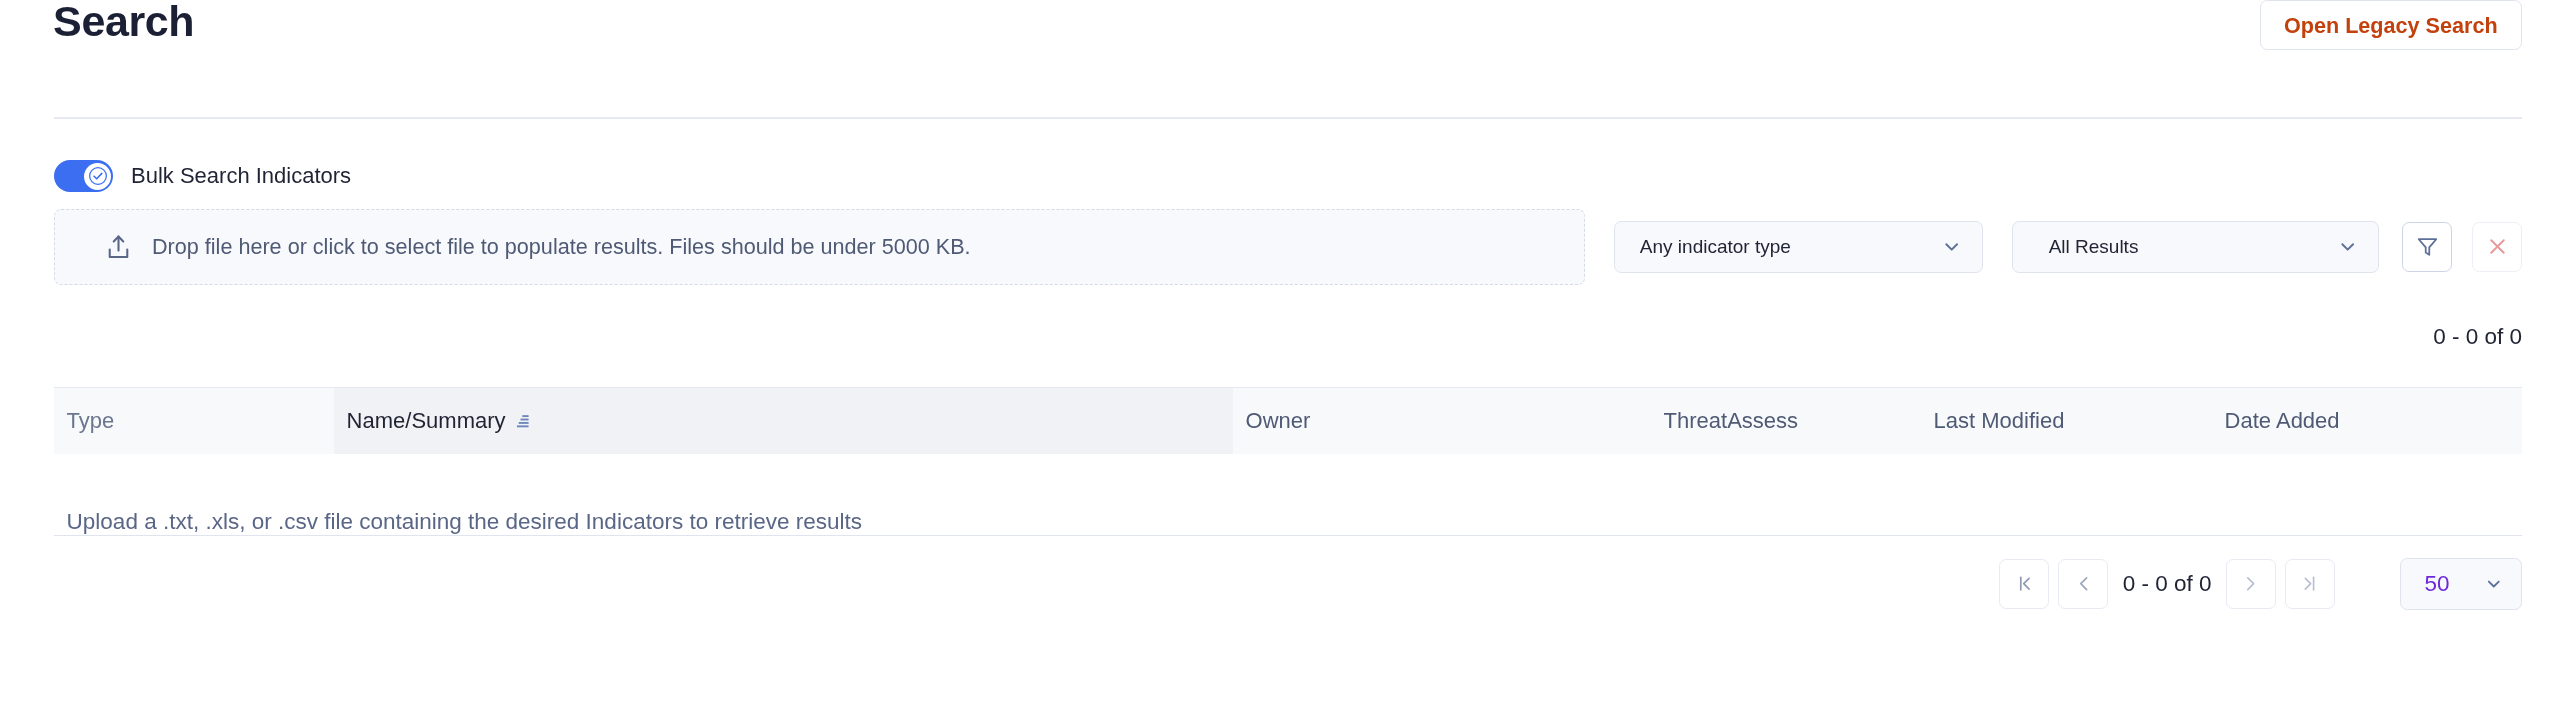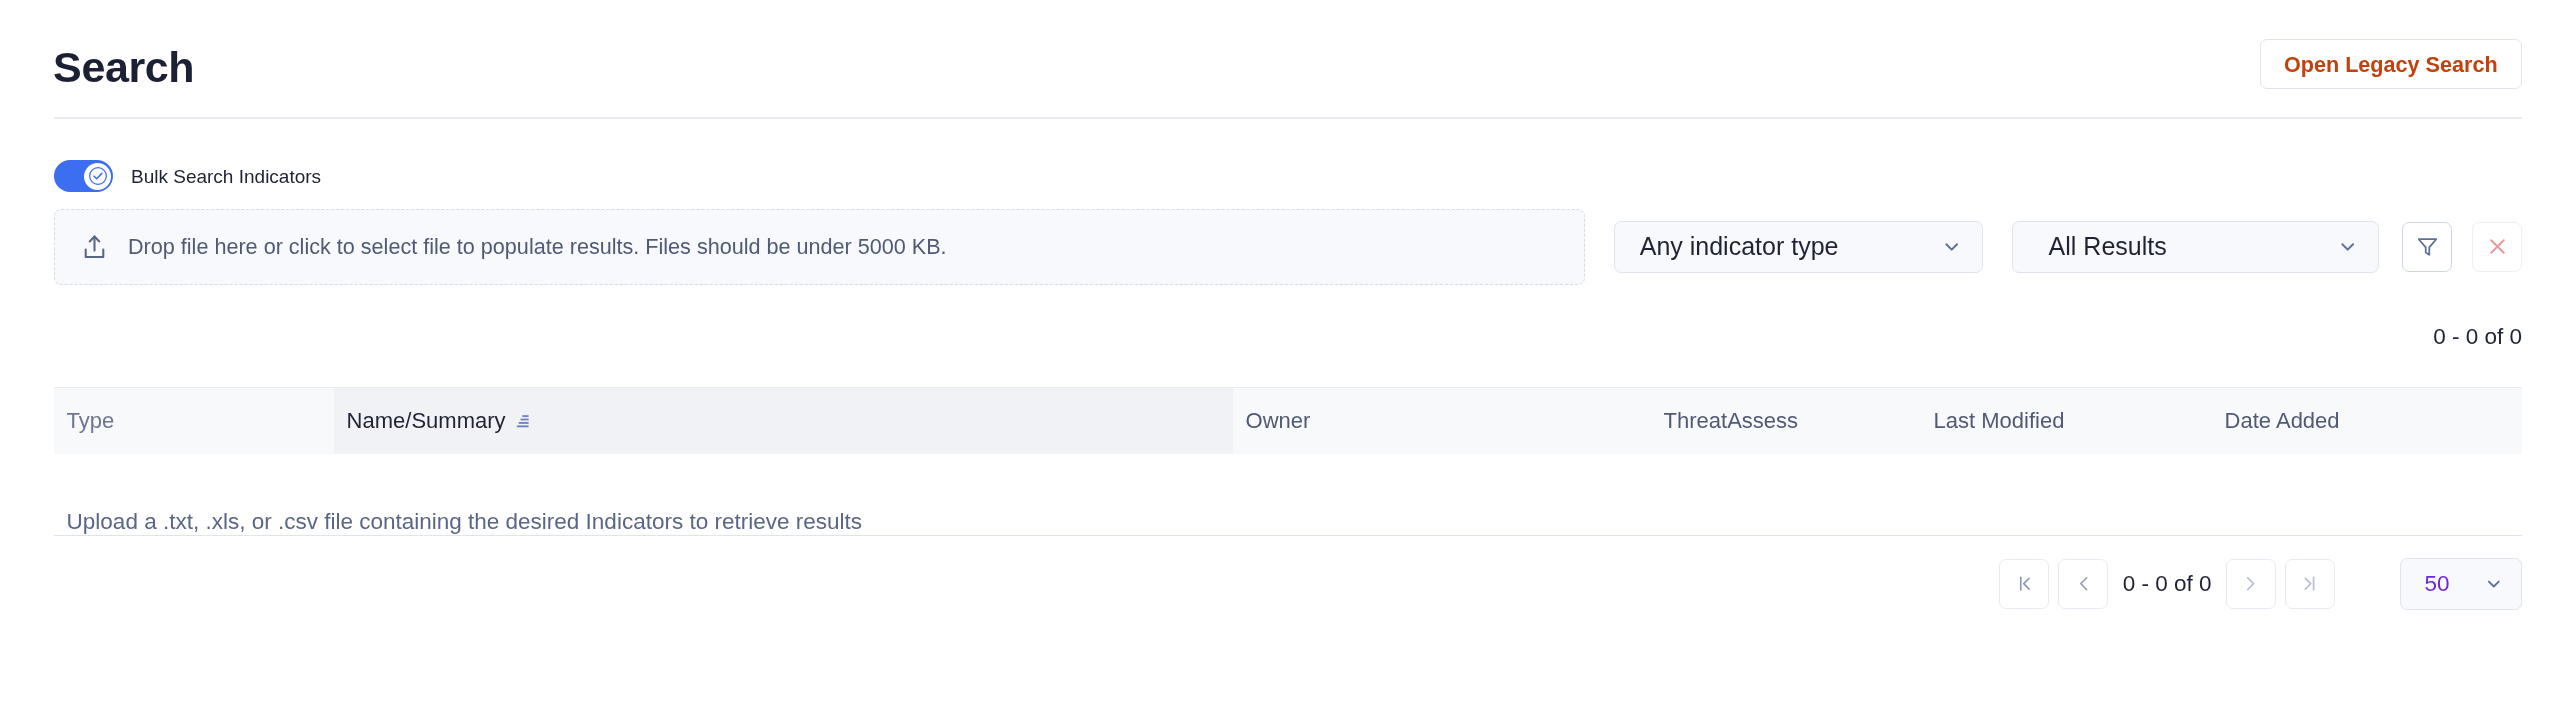--- a/index.html
+++ b/index.html
@@ -23,21 +23,21 @@
   }
 
   
   .page-header {
     position: absolute;
     left: 54px;
     top: 0;
     width: 2468px;
     height: 89px;
     display: flex;
-    align-items: flex-end;
+    align-items: flex-start;
     justify-content: space-between;
   }
   .page-title {
     font-size: 43px;
     font-weight: bold;
     letter-spacing: -0.4px;
     color: #1b2034;
     line-height: 1;
     margin-left: -0.9px;
   }
@@ -90,21 +90,21 @@
     width: 27px;
     height: 27px;
     border-radius: 50%;
     background: #ffffff;
     display: flex;
     align-items: center;
     justify-content: center;
   }
   .switch .knob svg { display: block; }
   .toggle-label {
-    font-size: 19px;
+    font-size: 22px;
     color: #1f2333;
     line-height: 1;
     white-space: nowrap;
   }
 
   
   .controls-row {
     position: absolute;
     left: 54px;
     top: 209px;
@@ -115,21 +115,21 @@
   }
   .dropzone {
     width: 1550px;
     height: 76px;
     box-sizing: border-box;
     border: 1.8px dashed #d5dae8;
     border-radius: 7.2px;
     background: #f8f9fc;
     display: flex;
     align-items: center;
-    padding-left: 24px;
+    padding-left: 48px;
     gap: 18px;
     cursor: pointer;
   }
   .dropzone-text {
     font-size: 21.6px;
     color: #4f5a75;
     white-space: nowrap;
   }
   .upload-icon { flex: none; display: block; }
 
@@ -141,21 +141,21 @@
     border-radius: 7.2px;
     display: flex;
     align-items: center;
     justify-content: space-between;
     padding: 0 18px 0 25px;
     cursor: pointer;
     margin-left: 29px;
     margin-top: 11.7px;
   }
   .select .sel-label {
-    font-size: 25px;
+    font-size: 19px;
     color: #1f2333;
     white-space: nowrap;
   }
   .select.indicator-type { width: 373px; }
   .select.results-scope  { width: 371px; padding-left: 36px; }
 
   .icon-btn {
     box-sizing: border-box;
     width: 50px;
     height: 50px;

